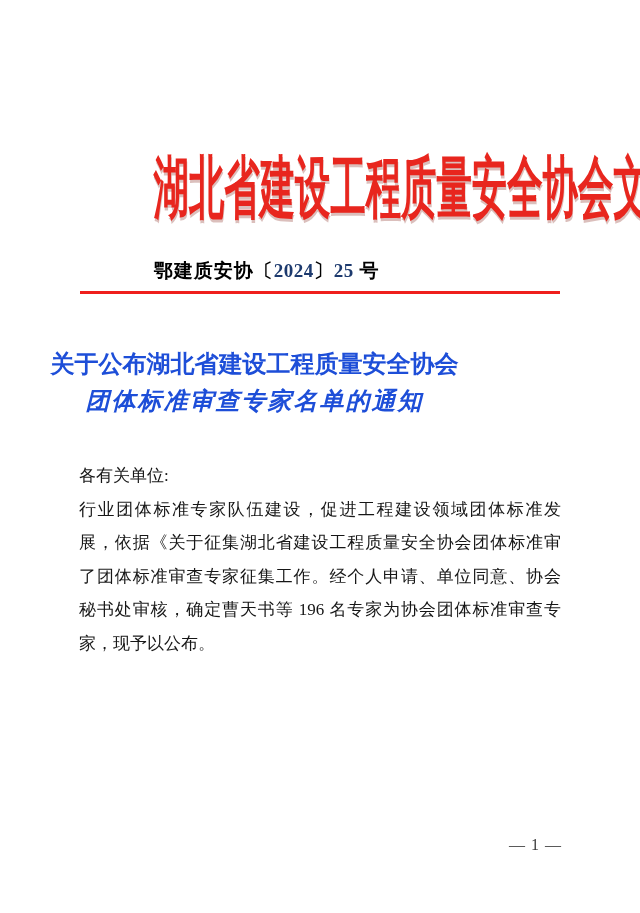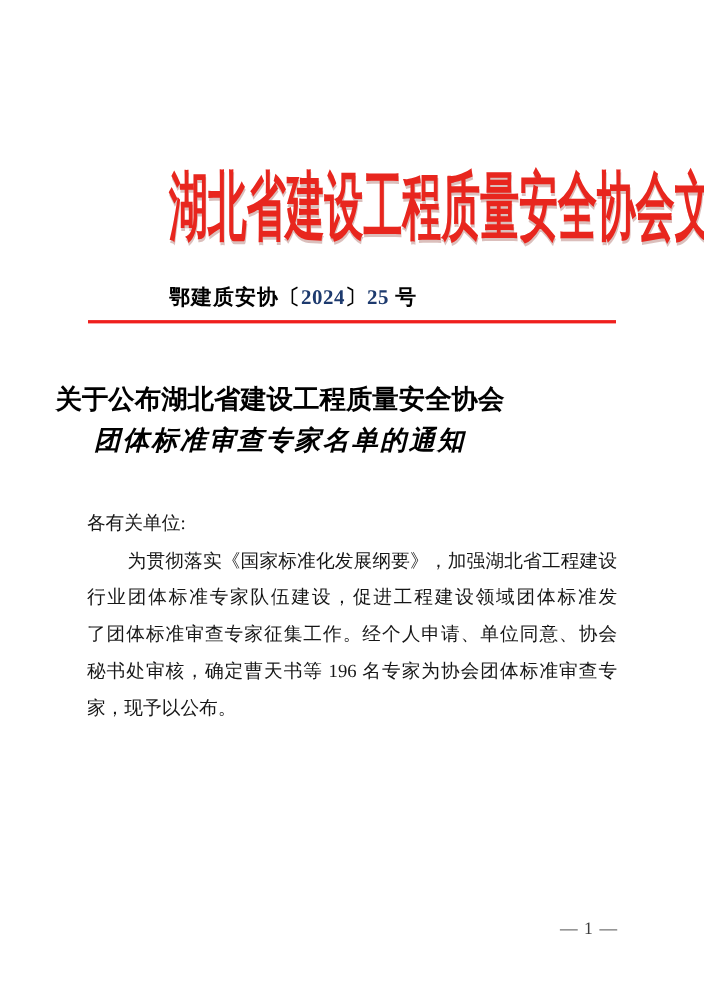--- a/index.html
+++ b/index.html
@@ -61,21 +61,21 @@
   
   .notice-title {
     position: absolute;
     top: 346px;
     left: 0;
     width: 509px;
     margin: 0;
     text-align: center;
     font-size: 24px;
     font-weight: bold;
-    color: #000000;
+    color: #1d4ed8;
     line-height: 37px;
   }
   .notice-title .t2 {
     letter-spacing: 2px;
     font-style: italic;
   }
   
   .body-text {
     position: absolute;
     top: 459px;
@@ -120,22 +120,22 @@
 
   <div class="red-rule"></div>
 
   <h1 class="notice-title">
     <div class="t1">关于公布湖北省建设工程质量安全协会</div>
     <div class="t2">团体标准审查专家名单的通知</div>
   </h1>
 
   <div class="body-text">
     <div class="bline salute">各有关单位:</div>
-    <div class="bline j indent">为贯彻落实《国家标准化发展纲要》，加强湖北省工程建设</div>
     <div class="bline j">行业团体标准专家队伍建设，促进工程建设领域团体标准发</div>
+    <div class="bline j">展，依据《关于征集湖北省建设工程质量安全协会团体标准审</div>
     <div class="bline j">了团体标准审查专家征集工作。经个人申请、单位同意、协会</div>
     <div class="bline j">秘书处审核，确定曹天书等 196 名专家为协会团体标准审查专</div>
     <div class="bline">家，现予以公布。</div>
   </div>
 
   <div class="page-num">— 1 —</div>
 
 </div>
 
 </body></html>

